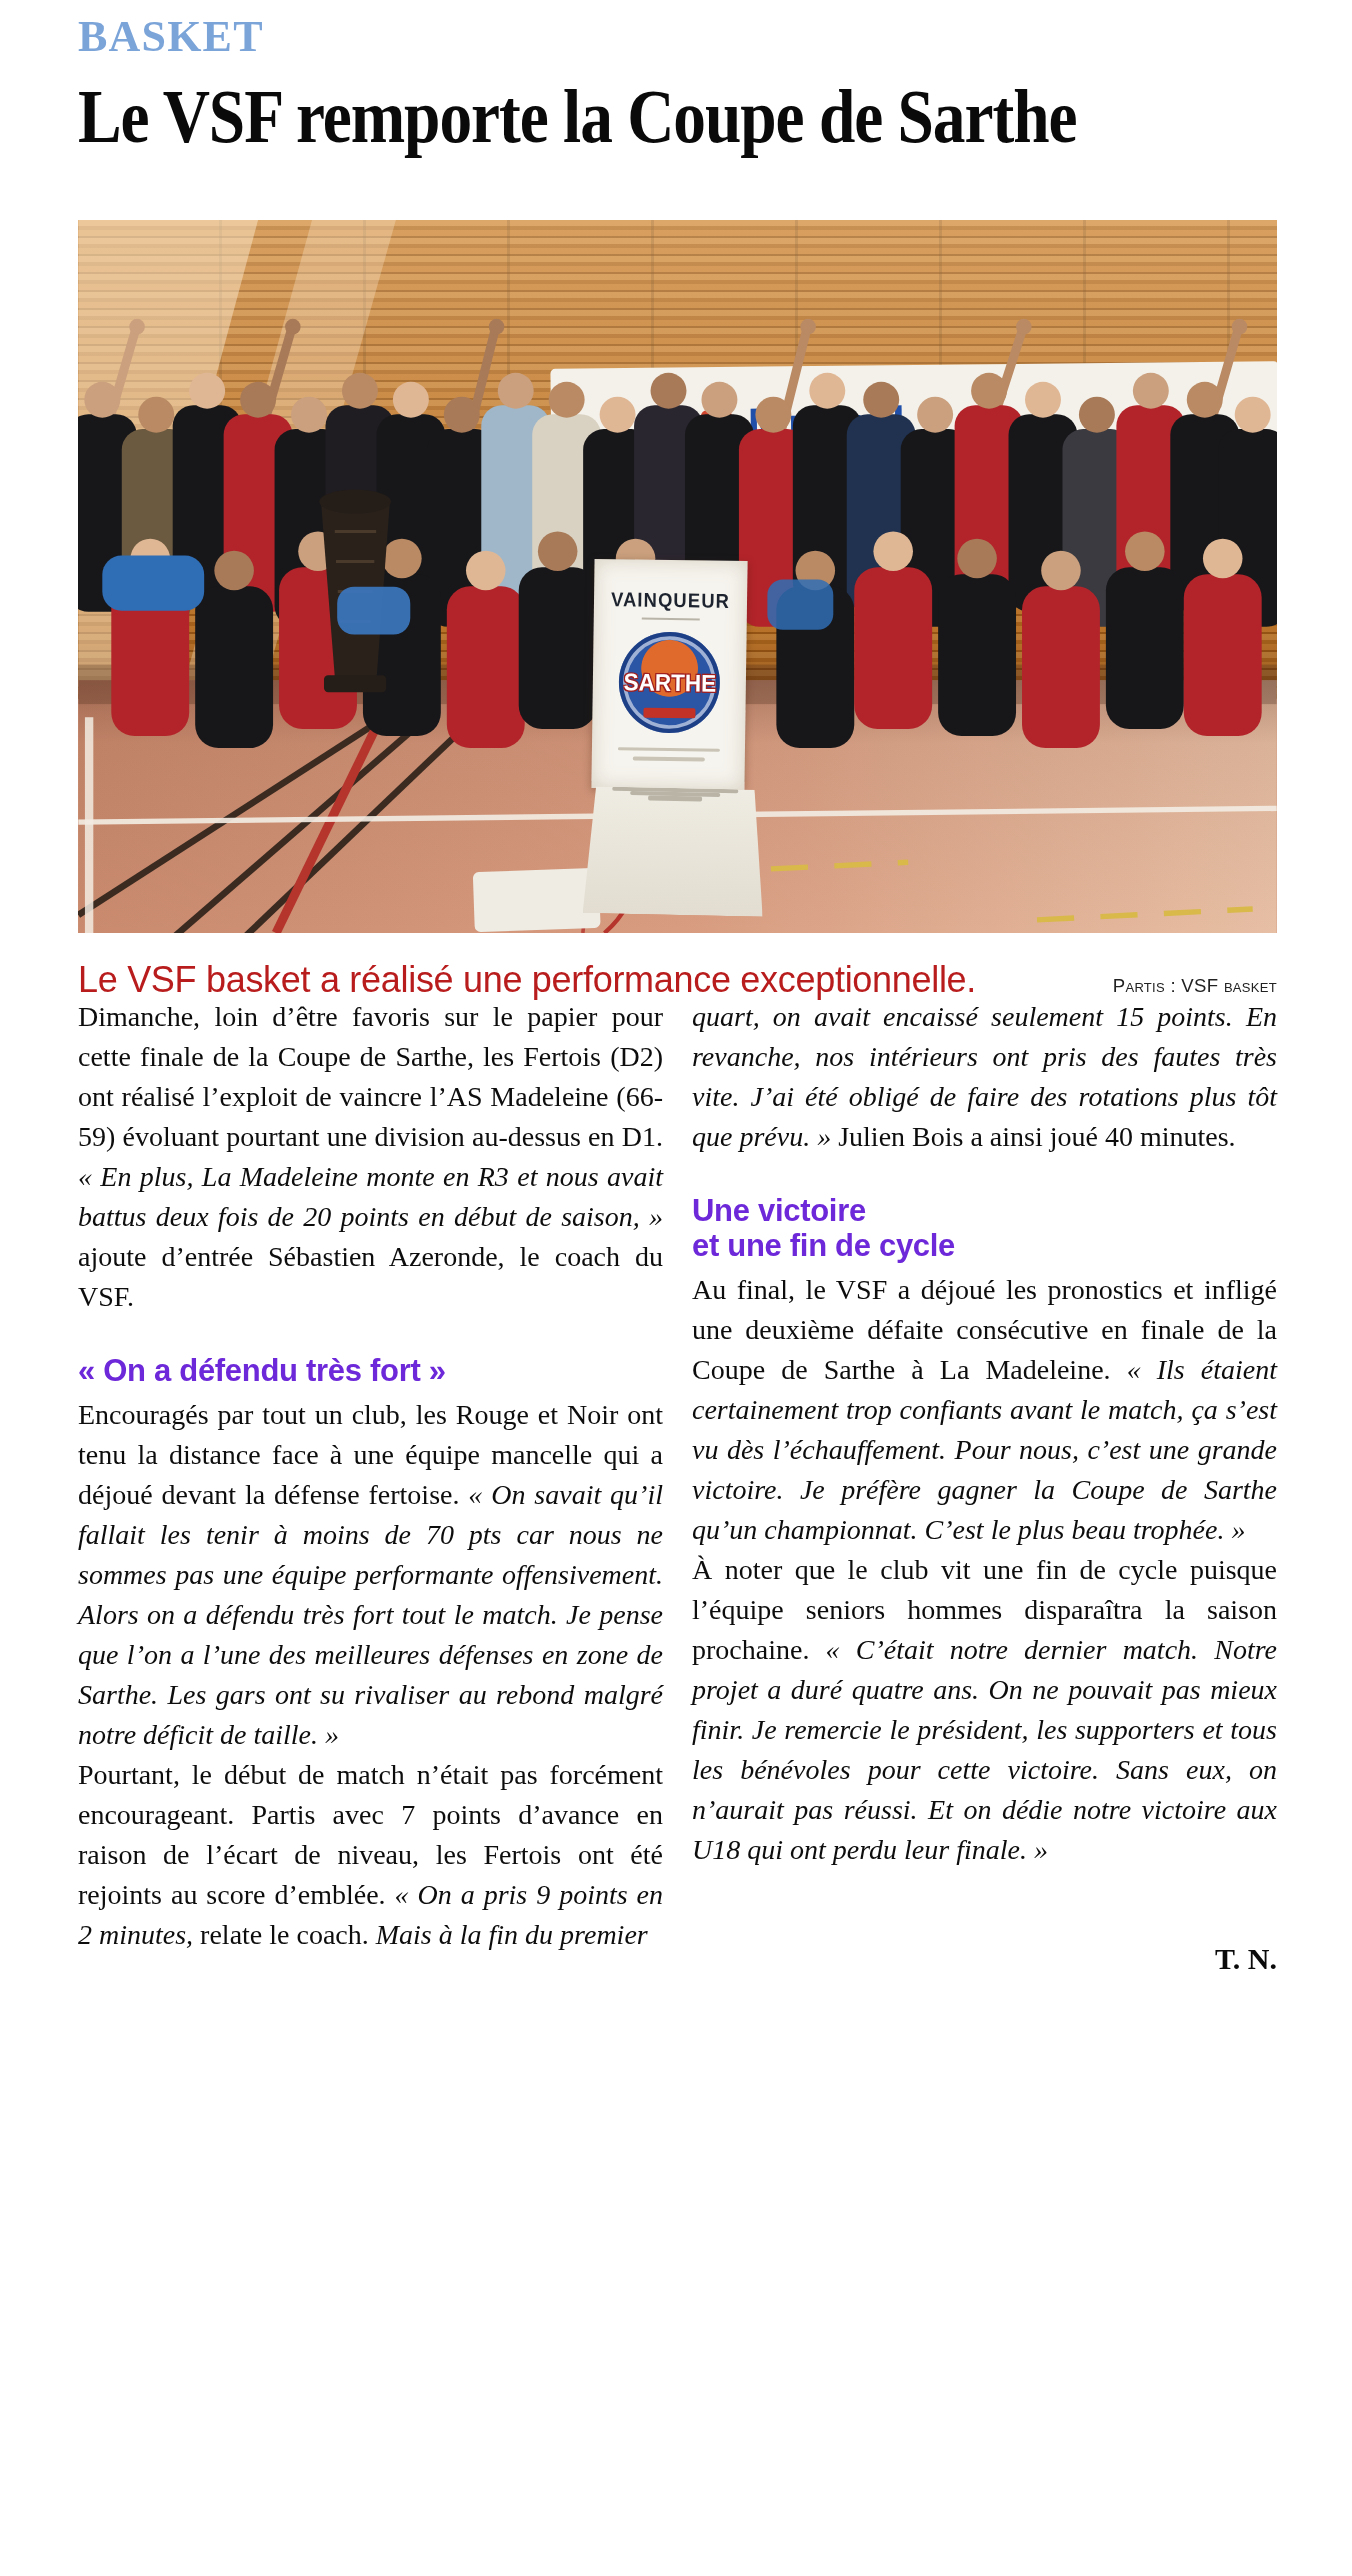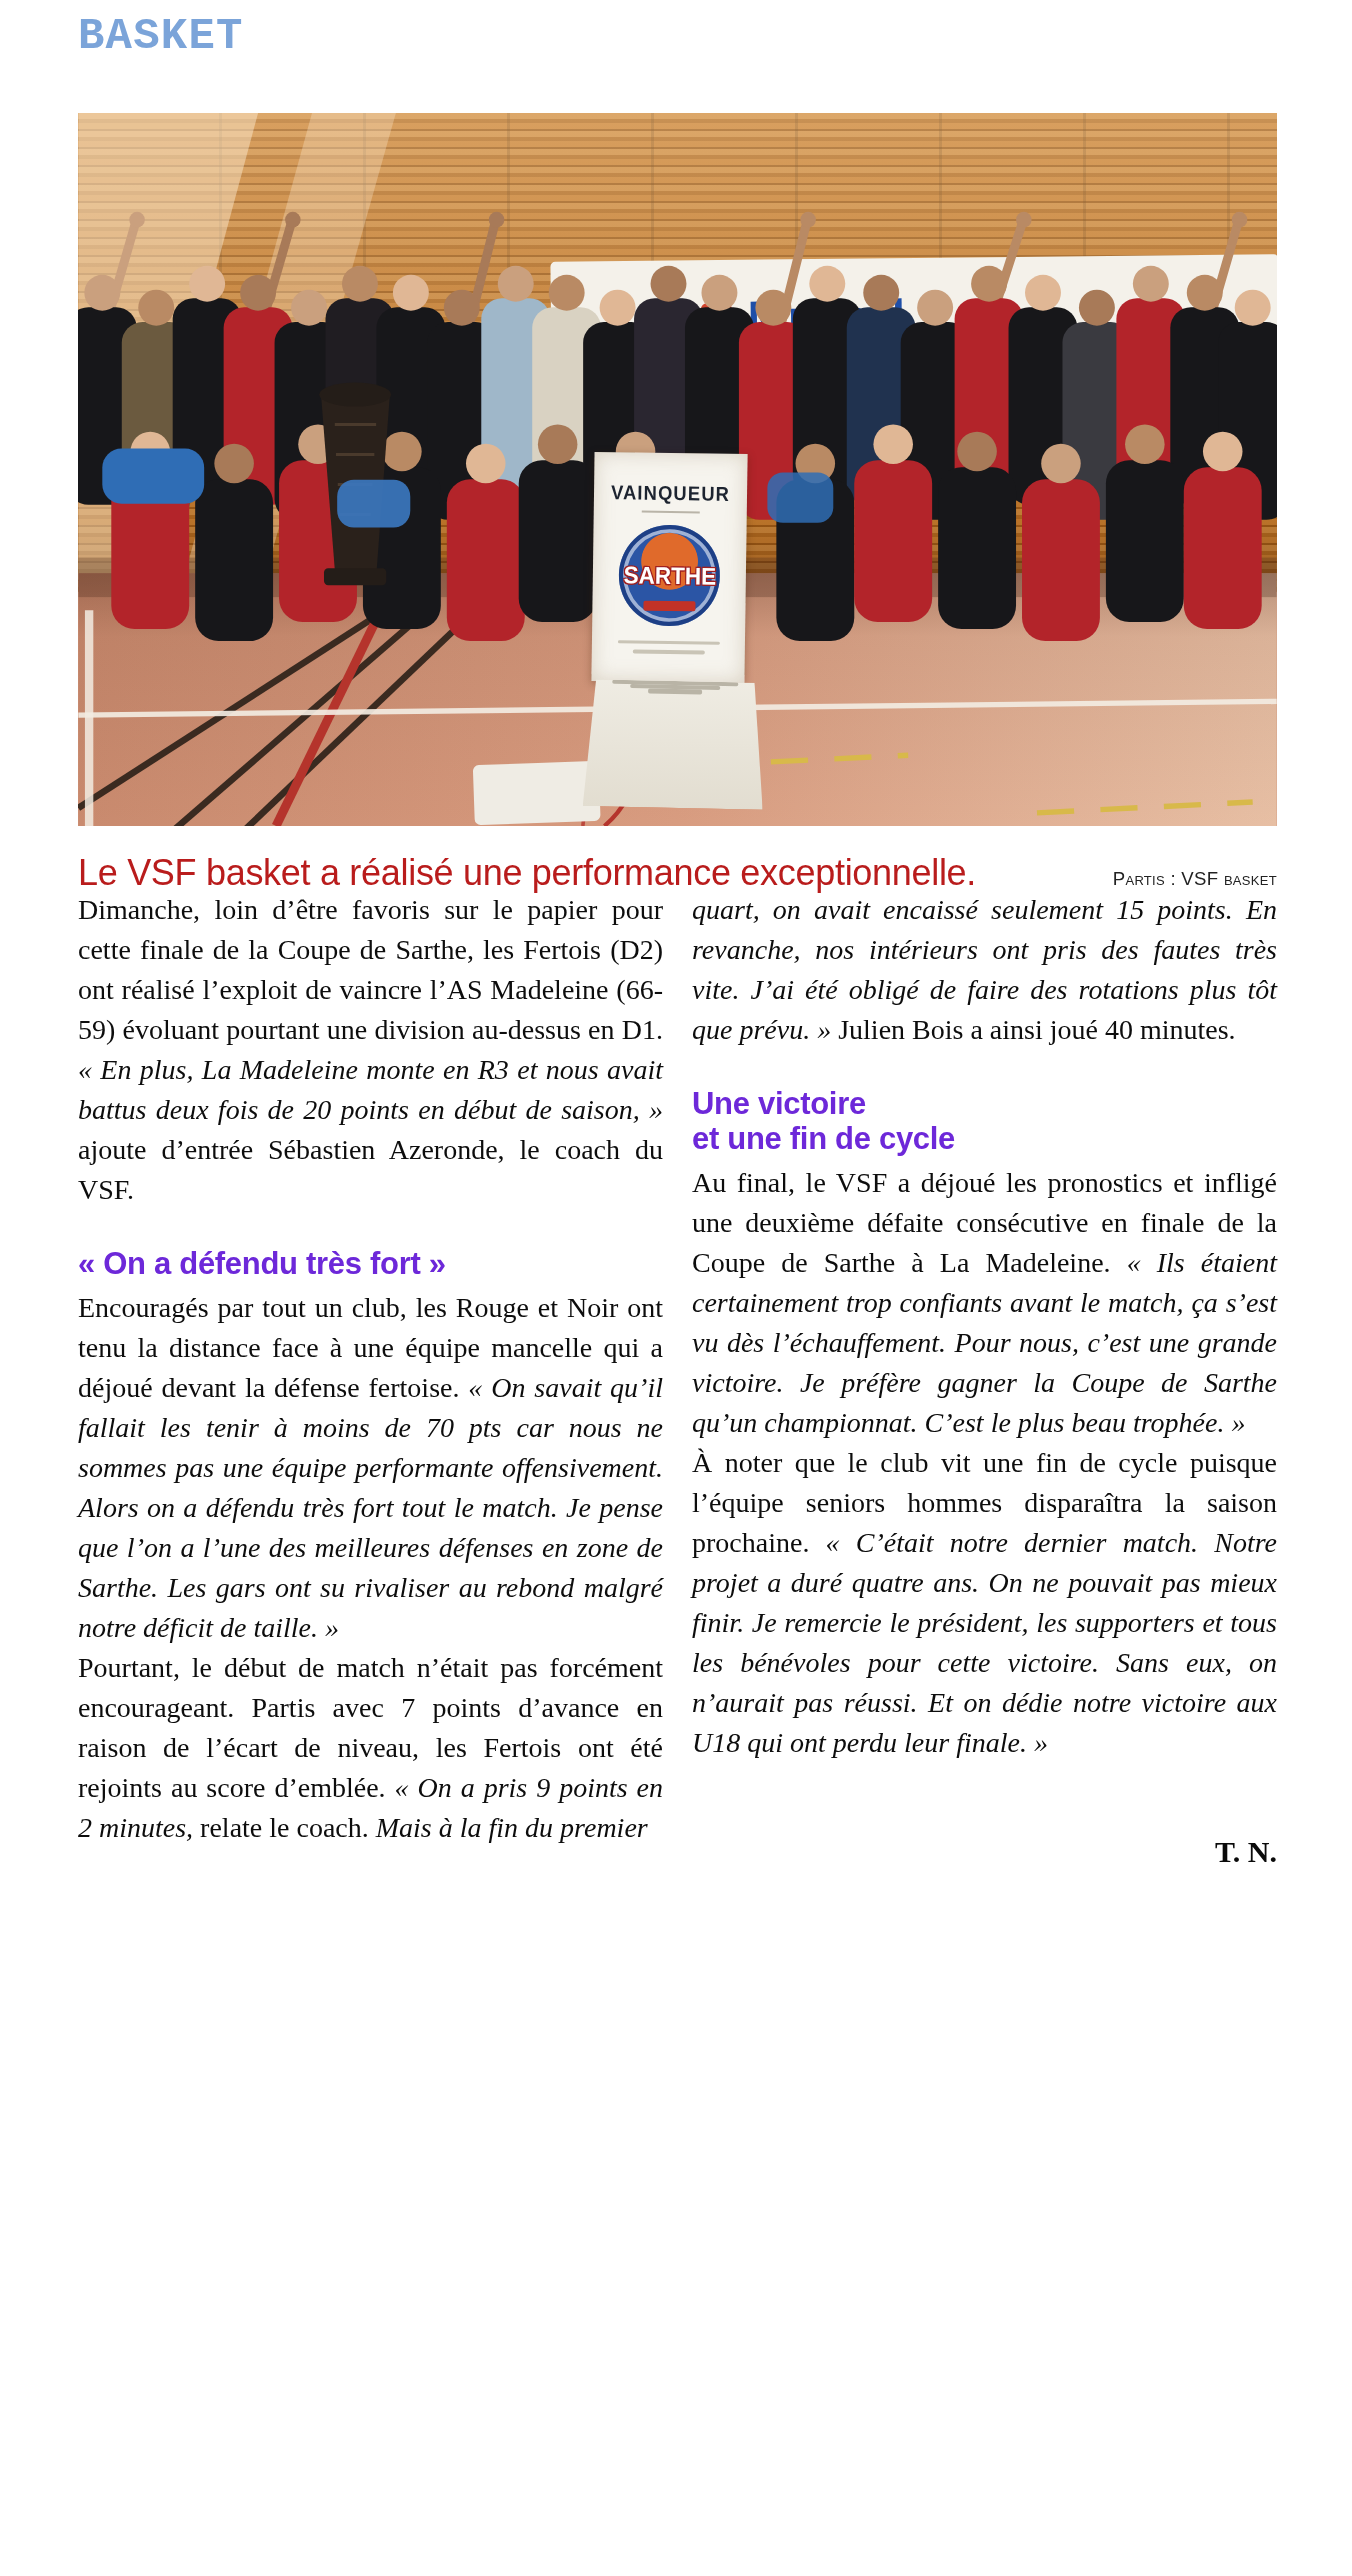--- a/index.html
+++ b/index.html
@@ -9,21 +9,21 @@
     background:#ffffff;
     overflow:hidden;
     font-family:"Liberation Serif", serif;
     color:#111;
   }
   .content{position:absolute;left:78px;top:0;width:1199px;}
 
   
   .kicker{
     margin-top:13px;
-    font-family:Liberation Mono, monospace;
+    font-family:Liberation Serif, serif;
     font-weight:bold;
     font-size:44px;
     line-height:47px;
     letter-spacing:1.2px;
     color:var(--kicker-blue,#7BA4D9);
   }
   .headline-wrap{margin-top:17px;height:90px;}
   .headline{
     font-family:"Liberation Serif", serif;
     font-weight:700;
@@ -170,20 +170,23 @@
   }
 </style>
 </head>
 <body>
 
 <div class="page">
   <div class="content">
 
     <div class="kicker">BASKET</div>
 
+    <div class="headline-wrap">
+      <div class="headline">Le VSF remporte la Coupe de Sarthe</div>
+    </div>
 
     <div class="photo">
       <div class="gym-wall"></div>
       <div class="wall-shade"></div>
 
       <div class="sponsor-banner">
         <div class="sponsor-logo"></div>
         <div class="sponsor-text">Mutuel</div>
       </div>
 

